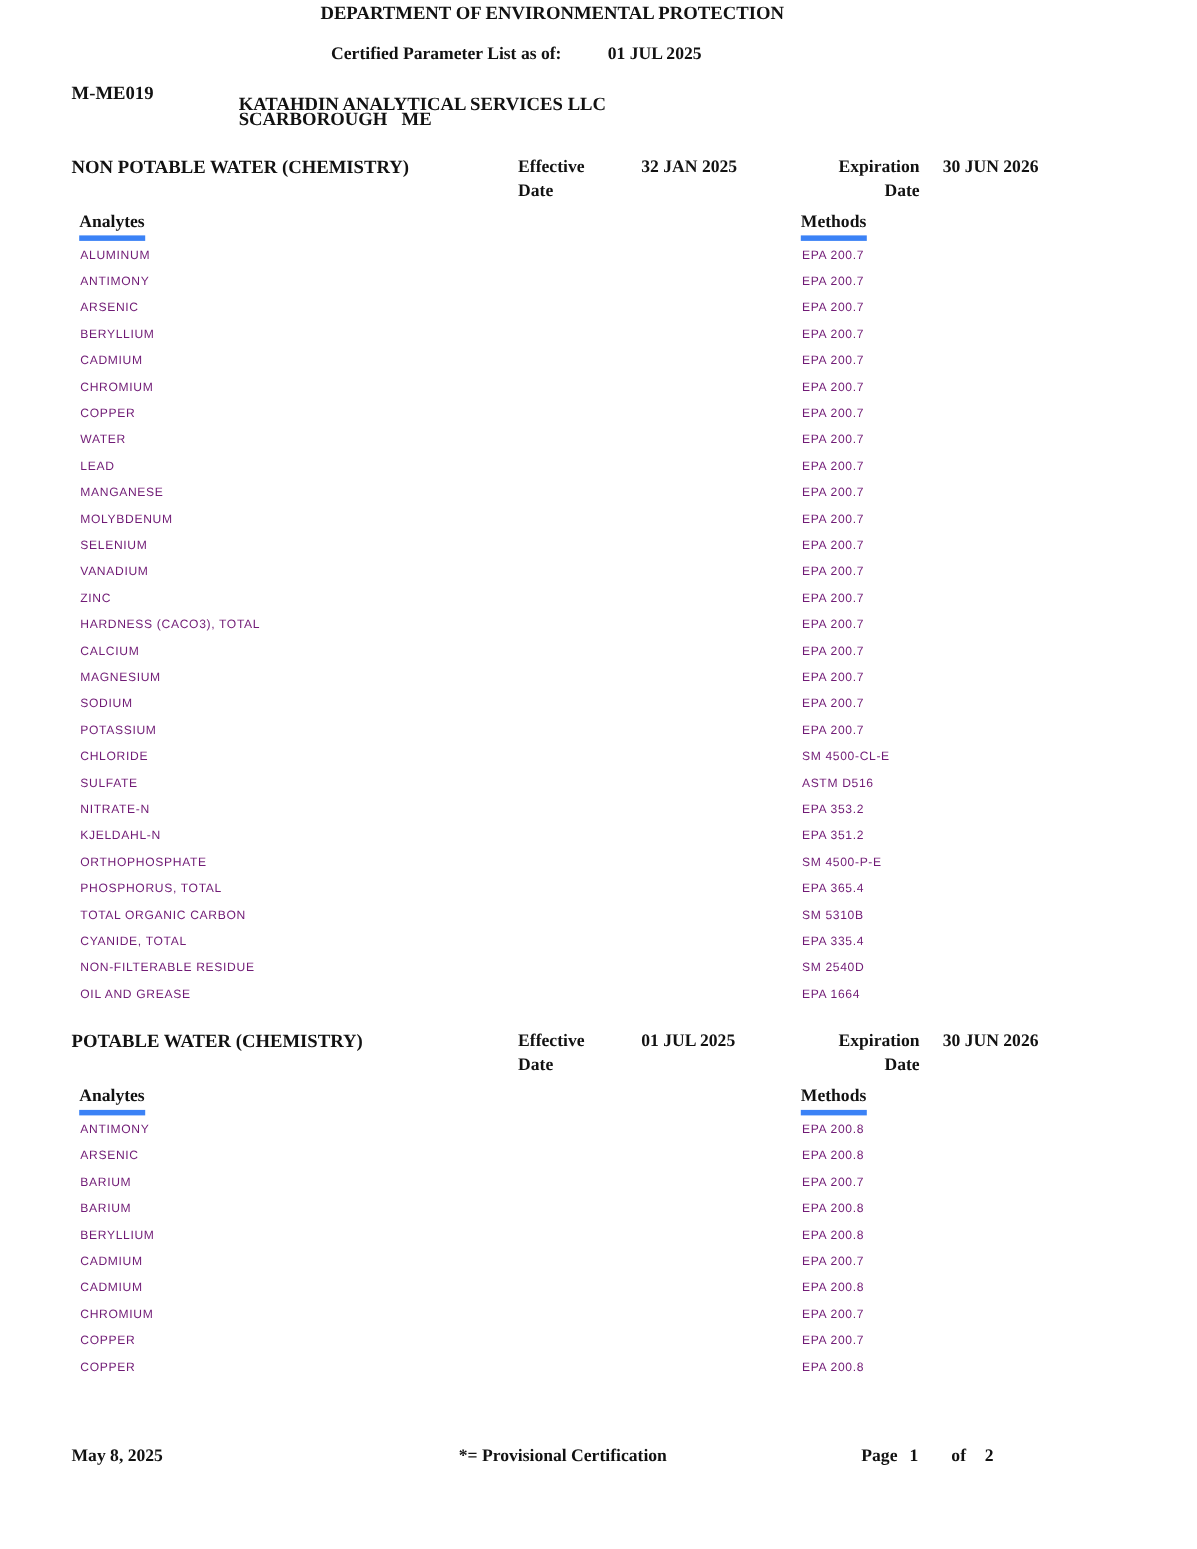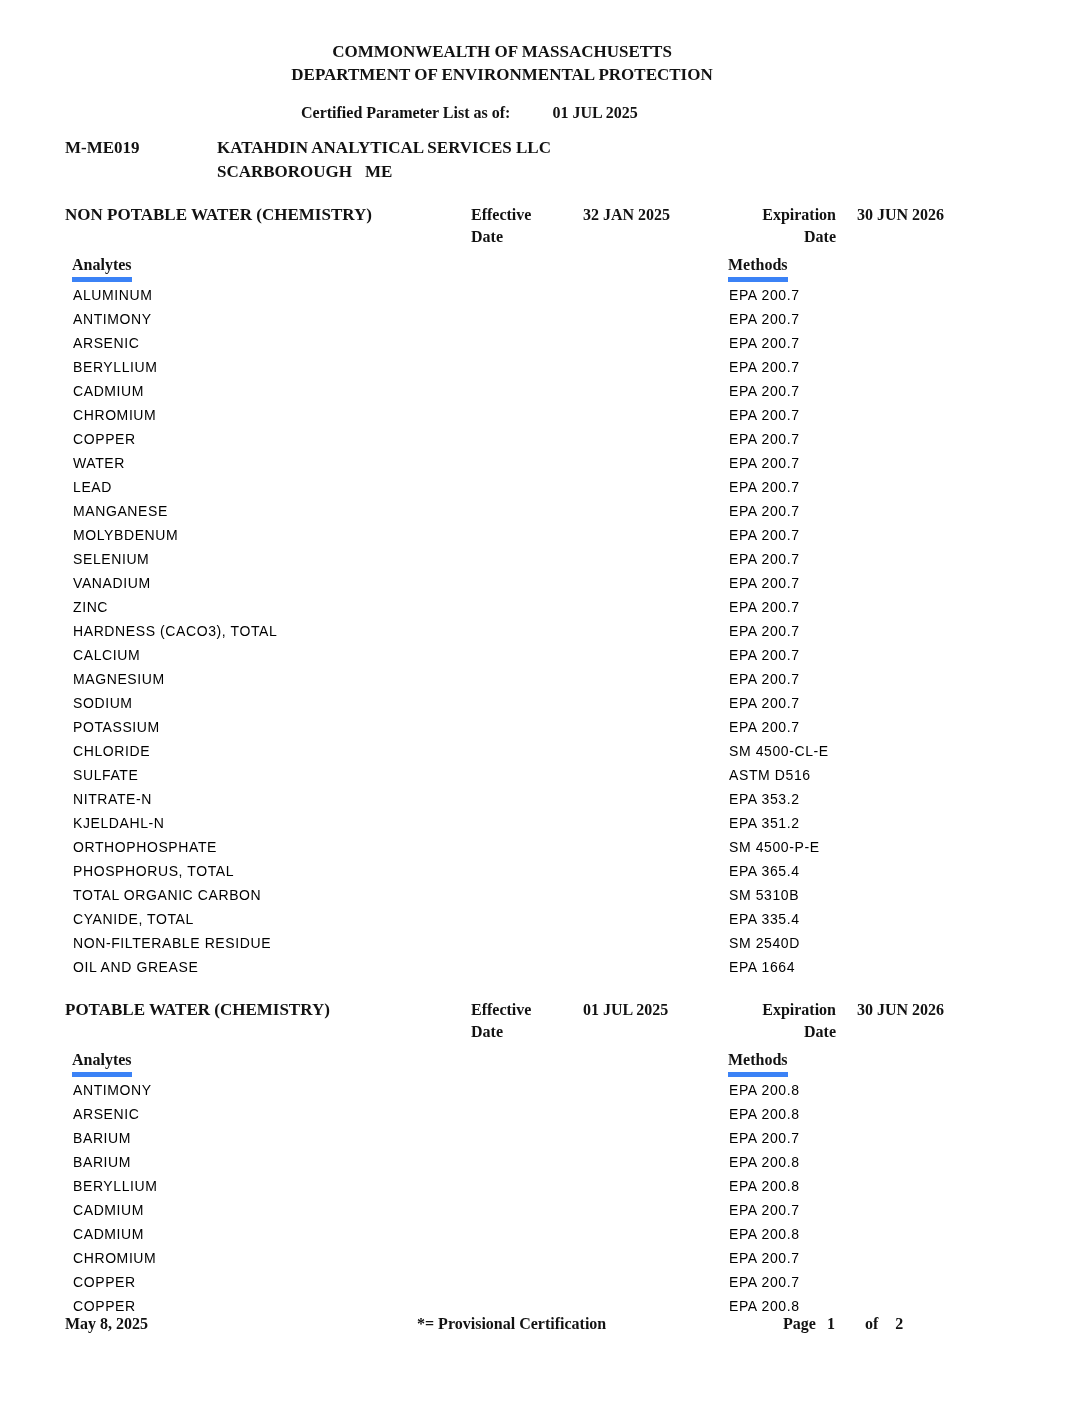--- a/index.html
+++ b/index.html
@@ -36,21 +36,21 @@
   }
   .cert-date { margin-left: 38px; }
   .lab-row {
     position: relative;
     margin-top: 12px;
     font-size: 17px;
     line-height: 24px;
     height: 48px;
   }
   .lab-id   { position: absolute; left: 65px;  top: 0; }
-  .lab-name { position: absolute; left: 217px; top: 0; }
+  .lab-name { position: absolute; left: 217px; top: 10px; }
   .lab-loc  { position: absolute; left: 217px; top: 24px; }
   .lab-state { margin-left: 13px; }
 
   
   .param-section { margin-top: 20px; }
   .sec-head {
     position: relative;
     height: 48px;
     font-size: 17px;
     line-height: 22px;
@@ -74,23 +74,23 @@
     border-bottom: 5px solid #3b82f6;
     padding-bottom: 1px;
   }
 
   .rows { margin-top: 5px; }
   .row {
     position: relative;
     height: 24px;
     line-height: 24px;
     font-family: "Liberation Sans", "DejaVu Sans", sans-serif;
-    font-size: 14px;
+    font-size: 11px;
     letter-spacing: 0.6px;
-    color: #000000;
+    color: #701a75;
   }
   .analyte { position: absolute; left: 73px;  top: 0; white-space: nowrap; }
   .method  { position: absolute; left: 729px; top: 0; white-space: nowrap; }
 
   
   .footer {
     position: absolute;
     top: 1312px;
     left: 0;
     width: 1056px;
@@ -103,21 +103,20 @@
   .f-page { position: absolute; left: 783px; top: 0; white-space: nowrap; }
   .f-num  { margin-left: 11px; }
   .f-of   { margin-left: 30px; }
   .f-num2 { margin-left: 17px; }
 </style>
 </head>
 <body>
 
 <div class="page">
 
-  <div class="serif doc-title first">COMMONWEALTH OF MASSACHUSETTS</div>
   <div class="serif doc-title">DEPARTMENT OF ENVIRONMENTAL PROTECTION</div>
 
   <div class="serif cert-line">
     <span>Certified Parameter List as of:</span>
     <span class="cert-date">01 JUL 2025</span>
   </div>
 
   <div class="serif lab-row">
     <span class="lab-id">M-ME019</span>
     <span class="lab-name">KATAHDIN ANALYTICAL SERVICES LLC</span>

